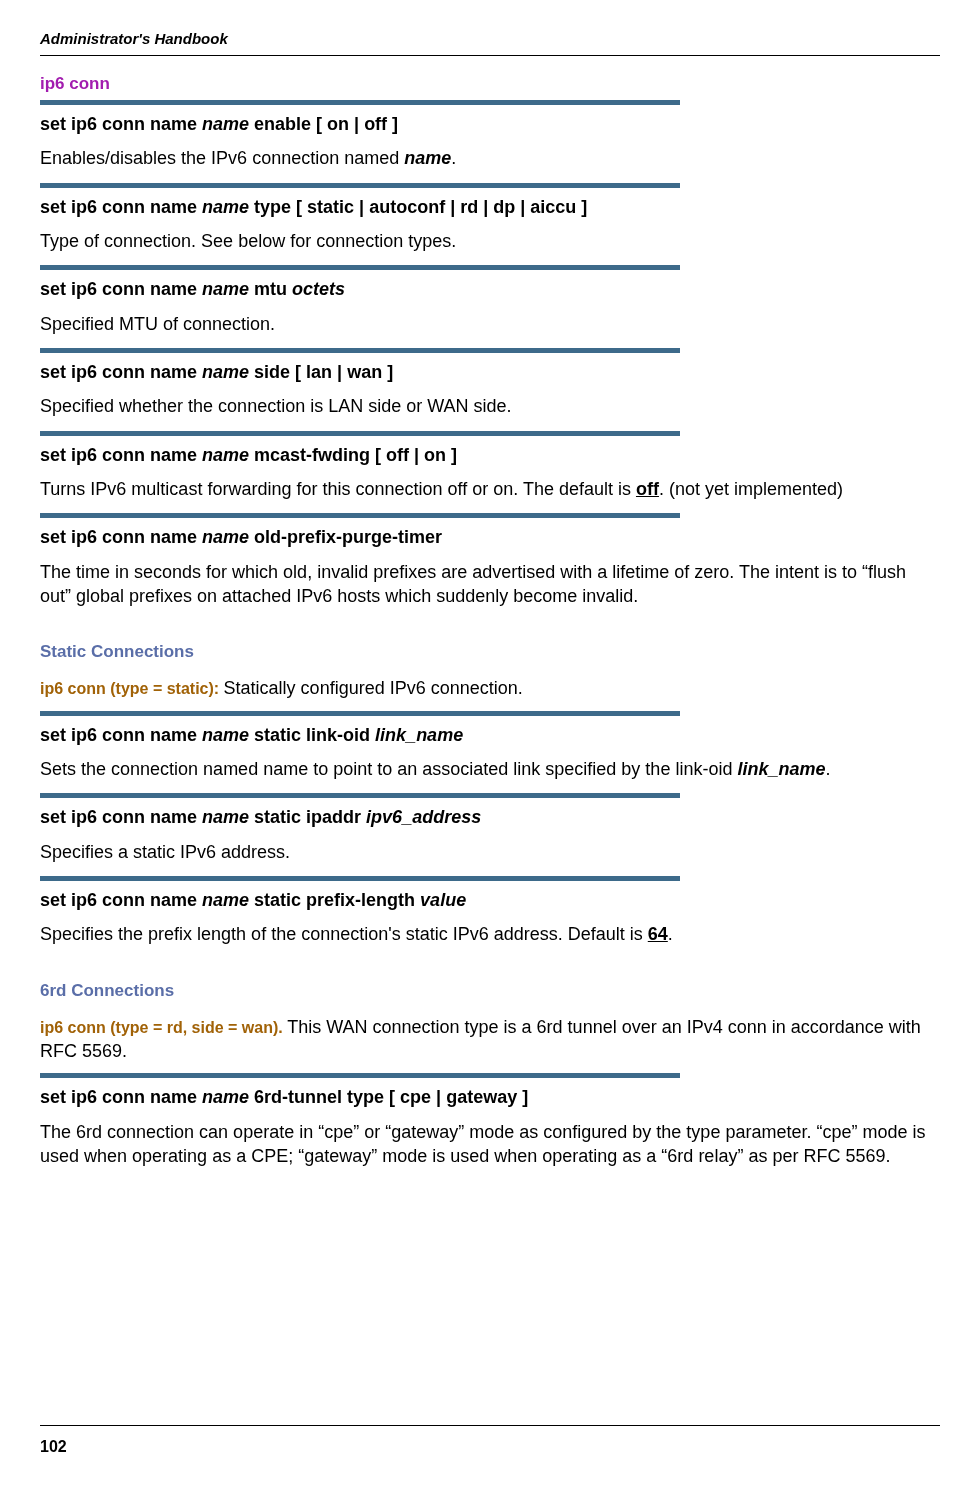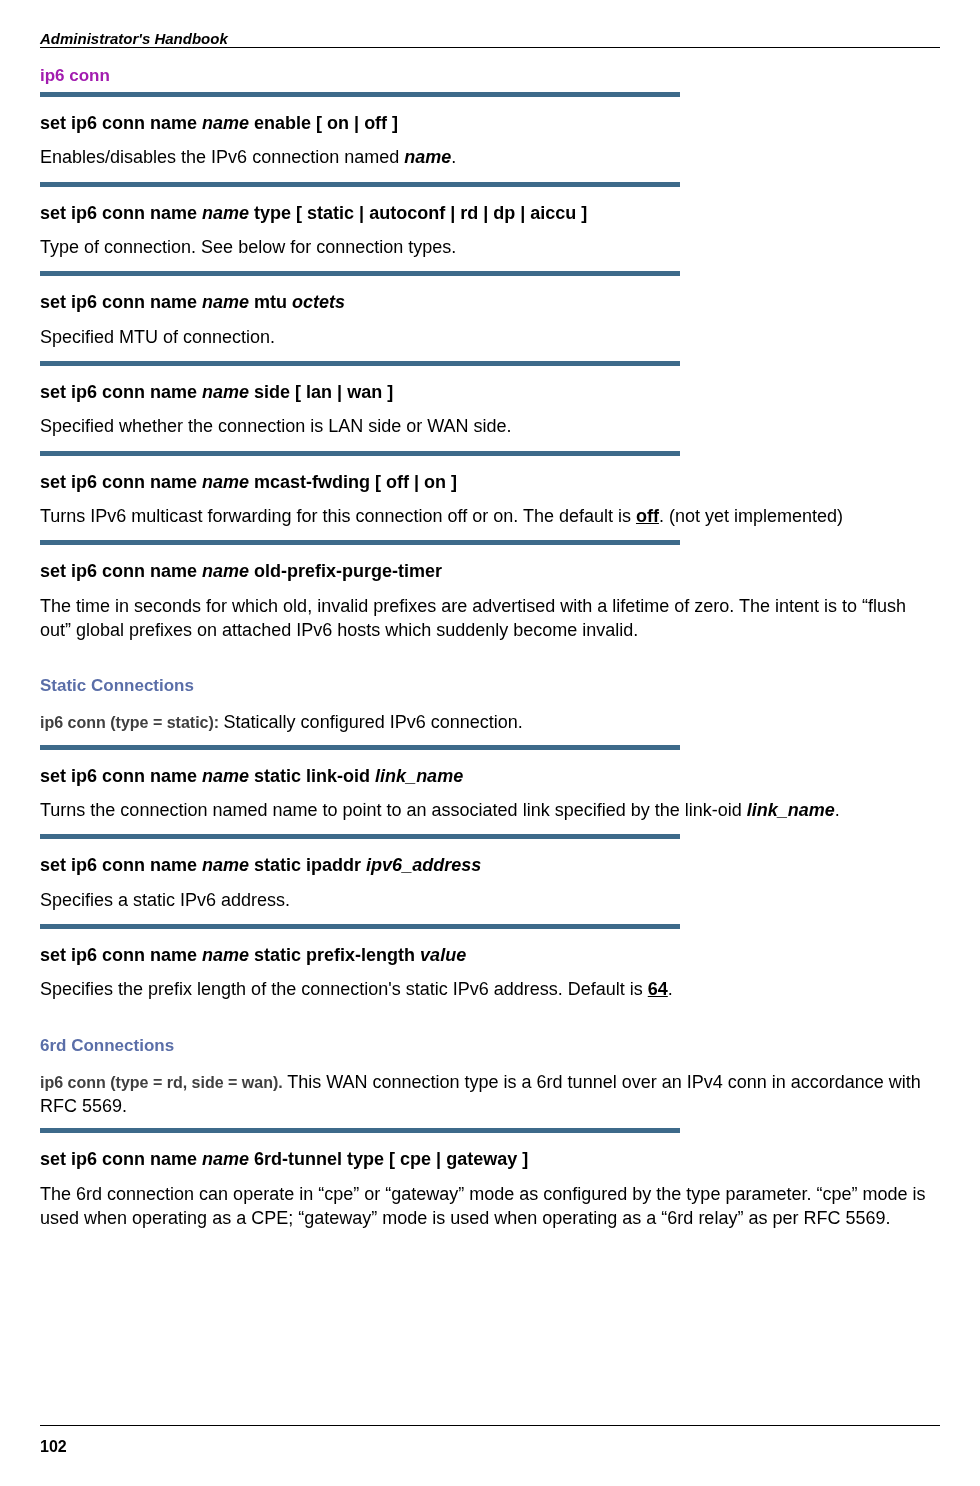--- a/index.html
+++ b/index.html
@@ -9,20 +9,21 @@
     height: 1486px;
     background: #fff;
     position: relative;
     padding: 30px 40px 40px 40px;
   }
   .header-title {
     font-size: 15px;
     font-style: italic;
     font-weight: bold;
     color: #000;
+    margin-bottom: 8px;
   }
   .hr-top {
     border: none;
     border-top: 1px solid #000;
     margin-bottom: 18px;
   }
   .section-label {
     font-size: 17px;
     font-weight: bold;
     color: #a21caf;
@@ -34,21 +35,21 @@
     width: 640px;
     background: #3d6a8a;
     margin-bottom: 8px;
     margin-top: 2px;
   }
   .cmd-heading {
     font-size: 18px;
     font-weight: bold;
     color: #000;
     margin-bottom: 10px;
-    margin-top: 15px;
+    margin-top: 1px;
     line-height: 1.3;
   }
   .cmd-heading .ital { font-style: italic; font-weight: bold; }
   .desc {
     font-size: 18px;
     color: #000;
     margin-bottom: 12px;
     line-height: 1.35;
   }
   .desc .bi { font-weight: bold; font-style: italic; }
@@ -56,21 +57,21 @@
   .subsection {
     font-size: 17px;
     font-weight: bold;
     color: #5a6ea8;
     margin-top: 34px;
     margin-bottom: 14px;
   }
   .inline-label {
     font-size: 16px;
     font-weight: bold;
-    color: #404040;
+    color: #a16207;
   }
   .inline-desc {
     font-size: 18px;
     color: #000;
   }
   .inline-row {
     margin-bottom: 10px;
     line-height: 1.35;
   }
   .page-number {
@@ -148,21 +149,21 @@
 <div class="subsection">Static Connections</div>
 <div class="inline-row">
   <span class="inline-label">ip6 conn (type = static): </span><span class="inline-desc">Statically configured IPv6 connection.</span>
 </div>
 
 <div class="blue-bar"></div>
 <div class="cmd-heading">
   <span>set ip6 conn name </span><span class="ital">name</span><span> static link-oid </span><span class="ital">link_name</span>
 </div>
 <div class="desc">
-  <span>Turns the connection named name to point to an associated link specified by the link-oid </span><span class="bi">link_name</span><span>.</span>
+  <span>Sets the connection named name to point to an associated link specified by the link-oid </span><span class="bi">link_name</span><span>.</span>
 </div>
 
 <div class="blue-bar"></div>
 <div class="cmd-heading">
   <span>set ip6 conn name </span><span class="ital">name</span><span> static ipaddr </span><span class="ital">ipv6_address</span>
 </div>
 <div class="desc">
   <span>Specifies a static IPv6 address.</span>
 </div>
 

